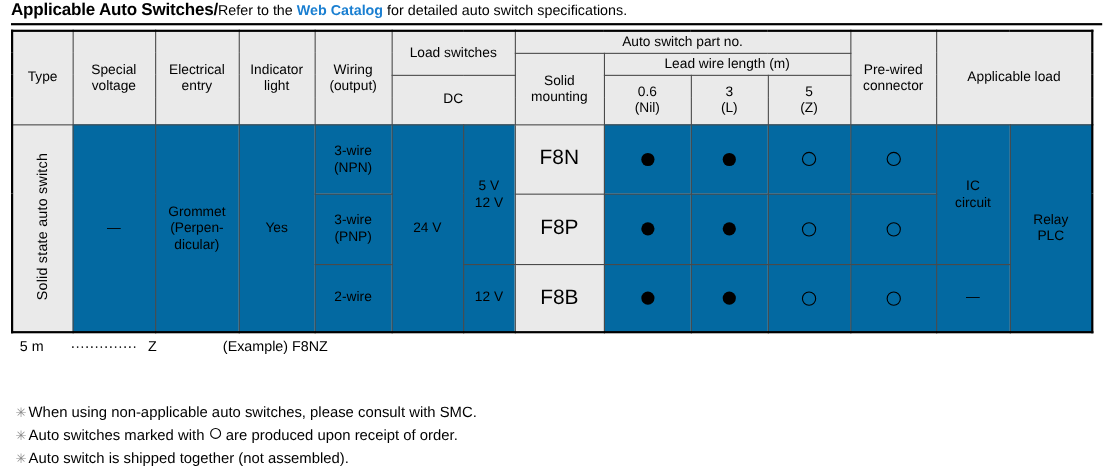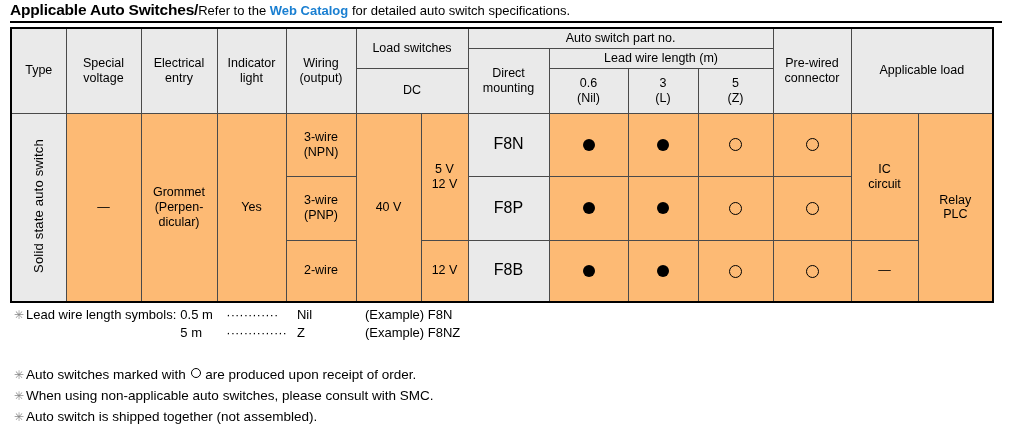--- a/index.html
+++ b/index.html
@@ -64,21 +64,21 @@
     width: 975px;
     font-size: 12.5px;
   }
   table.spec td, table.spec th {
     border: 1px solid #4a4a4a;
     text-align: center;
     vertical-align: middle;
     padding: 1px 2px;
     font-weight: normal;
     line-height: 1.18;
-    background: #fdba74;
+    background: #0369a1;
   }
   table.spec thead td, table.spec thead th {
     background: #eaeaea;
   }
   .hdr-txt { display: block; }
   
   table.spec {
     border: 2px solid #000000;
   }
   .c-type       { width: 55px; }
@@ -106,21 +106,21 @@
     font-size: 13px;
     padding: 0;
   }
   .vertical-type .vtxt {
     display: inline-block;
     writing-mode: vertical-rl;
     transform: rotate(180deg);
     white-space: nowrap;
     letter-spacing: 0.2px;
   }
-  .partno { font-weight: bold; font-size: 16px; }
+  .partno { font-weight: bold; font-size: 19px; }
 
   .r1 { height: 63px; }
   .r2 { height: 64px; }
   .r3 { height: 62px; }
 
   .hrow1 { height: 20px; }
   .hrow2 { height: 20px; }
   .hrow3 { height: 21px; }
   .hrow4 { height: 24px; }
 
@@ -239,21 +239,21 @@
           <td colspan="2" rowspan="2">Load switches</td>
           <td colspan="4">Auto switch part no.</td>
           <td rowspan="4">
             <span class="hdr-txt">Pre-wired</span>
             <span class="hdr-txt">connector</span>
           </td>
           <td colspan="2" rowspan="4">Applicable load</td>
         </tr>
         <tr class="hrow2">
           <td rowspan="3">
-            <span class="hdr-txt">Direct</span>
+            <span class="hdr-txt">Solid</span>
             <span class="hdr-txt">mounting</span>
           </td>
           <td colspan="3">Lead wire length (m)</td>
         </tr>
         <tr class="hrow3">
           <td colspan="2" rowspan="2">DC</td>
           <td rowspan="2">
             <span class="hdr-txt">0.6</span>
             <span class="hdr-txt">(Nil)</span>
           </td>
@@ -278,21 +278,21 @@
           <td rowspan="3">
             <span class="hdr-txt">Grommet</span>
             <span class="hdr-txt">(Perpen-</span>
             <span class="hdr-txt">dicular)</span>
           </td>
           <td rowspan="3">Yes</td>
           <td>
             <span class="hdr-txt">3-wire</span>
             <span class="hdr-txt">(NPN)</span>
           </td>
-          <td rowspan="3">40 V</td>
+          <td rowspan="3">24 V</td>
           <td rowspan="2">
             <span class="hdr-txt">5 V</span>
             <span class="hdr-txt">12 V</span>
           </td>
           <td class="rowtype partno">F8N</td>
           <td><span class="dot-filled"></span></td>
           <td><span class="dot-filled"></span></td>
           <td><span class="dot-open"></span></td>
           <td><span class="dot-open"></span></td>
           <td rowspan="2">
@@ -329,43 +329,36 @@
           <td><span class="dot-open"></span></td>
           <td>—</td>
         </tr>
       </tbody>
     </table>
   </div>
 
   <div class="notes">
     <table class="lw-table">
       <tbody>
-          <tr>
-        <td class="lw-label"><span class="ast">✳</span><span>Lead wire length symbols:</span></td>
-        <td class="lw-len">0.5 m</td>
-        <td class="lw-dots">············</td>
-        <td class="lw-sym">Nil</td>
-        <td class="lw-ex">(Example) F8N</td>
-      </tr>
       <tr>
         <td class="lw-label"></td>
         <td class="lw-len">5 m</td>
         <td class="lw-dots">··············</td>
         <td class="lw-sym">Z</td>
         <td class="lw-ex">(Example) F8NZ</td>
       </tr>
     </tbody>
       </table>
   </div>
 
   <div class="notes-block2">
     <div class="note-line">
-      <span class="ast">✳</span><span>Auto switches marked with </span><span class="inline-open-circle"></span><span> are produced upon receipt of order.</span>
+      <span class="ast">✳</span><span>When using non-applicable auto switches, please consult with SMC.</span>
     </div>
     <div class="note-line">
-      <span class="ast">✳</span><span>When using non-applicable auto switches, please consult with SMC.</span>
+      <span class="ast">✳</span><span>Auto switches marked with </span><span class="inline-open-circle"></span><span> are produced upon receipt of order.</span>
     </div>
     <div class="note-line">
       <span class="ast">✳</span><span>Auto switch is shipped together (not assembled).</span>
     </div>
   </div>
 
 </div>
 
 </body></html>

